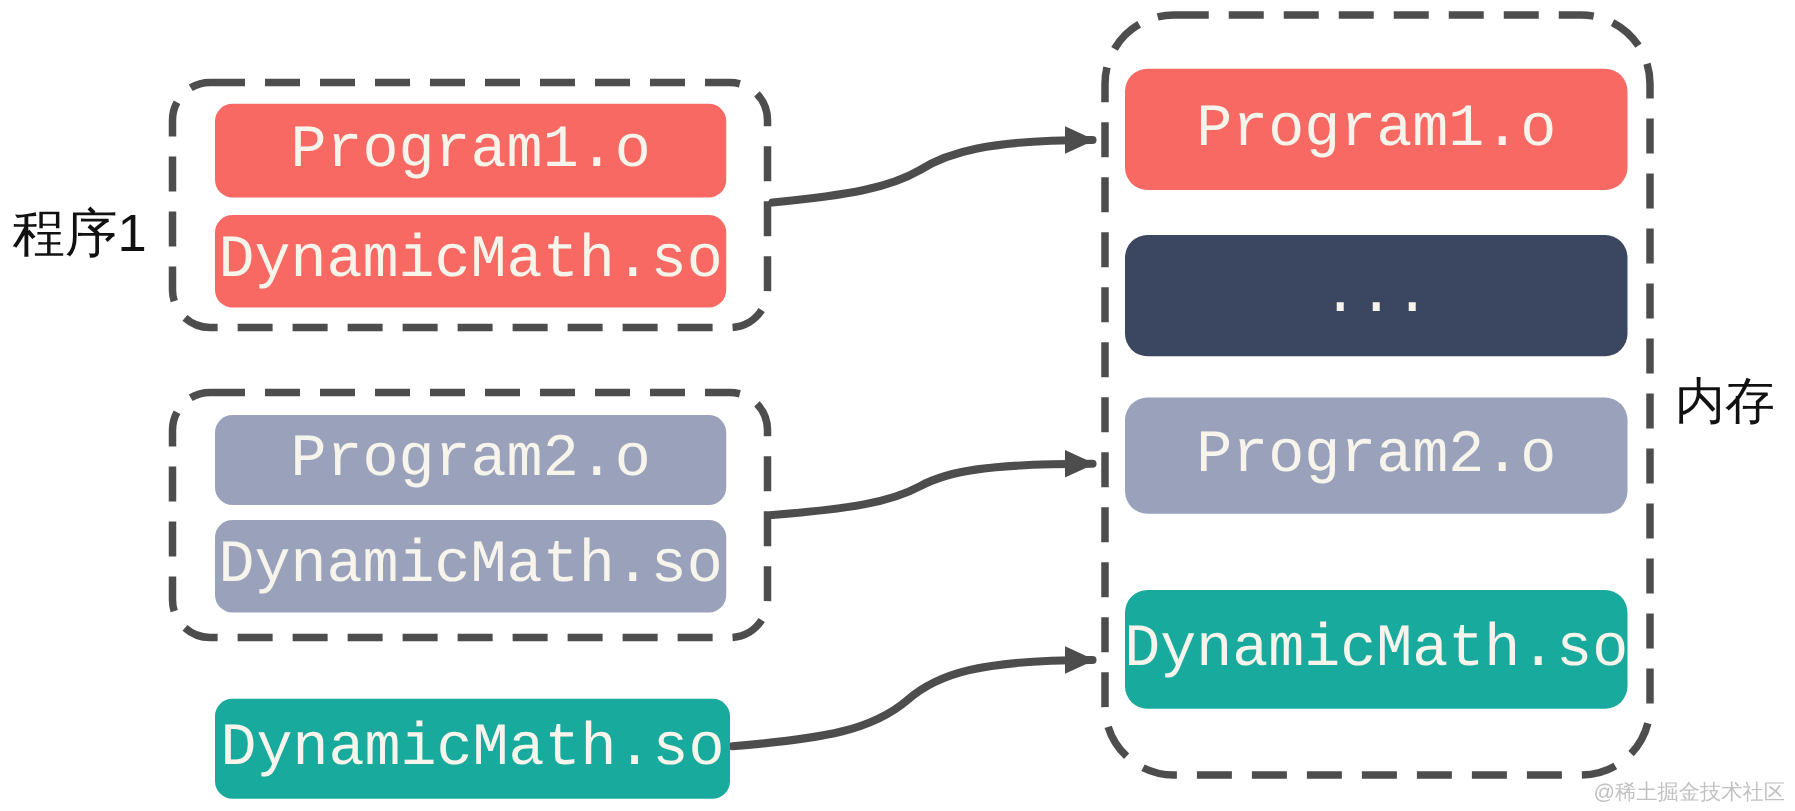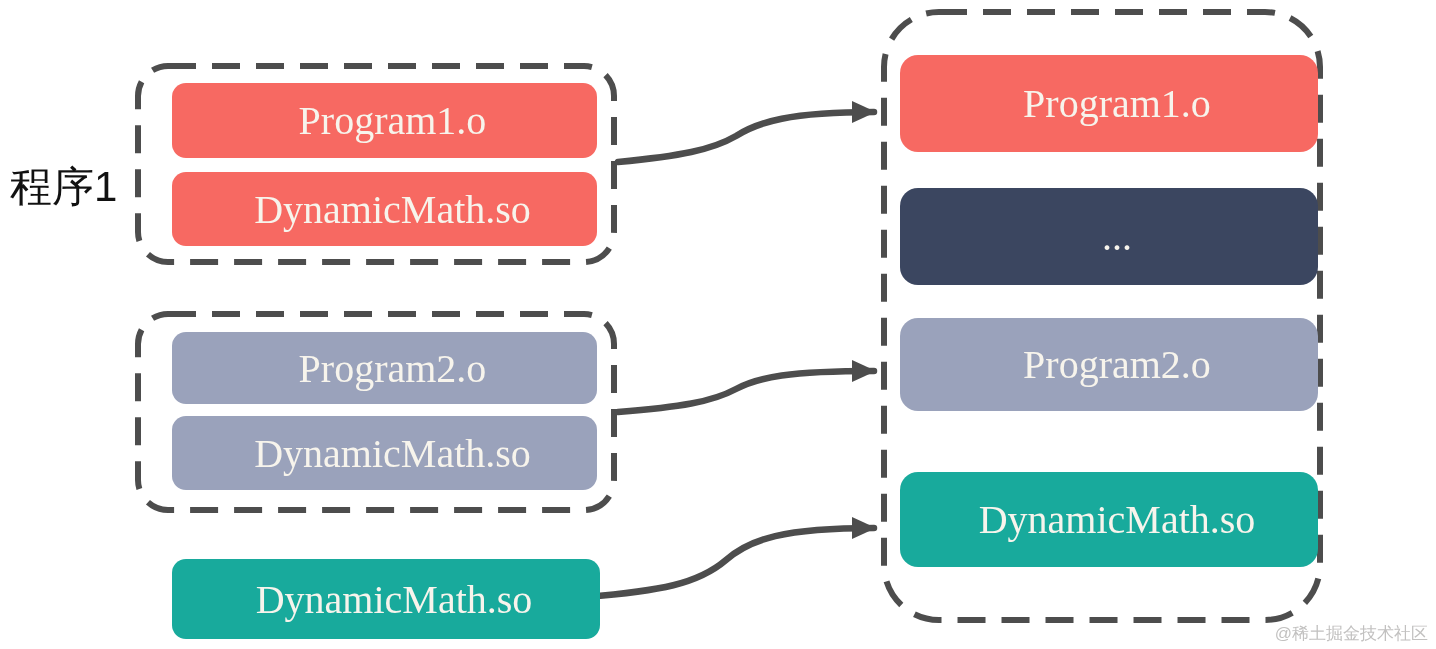--- a/index.html
+++ b/index.html
@@ -29,25 +29,24 @@
     stroke-width: 6.5;
     stroke-linecap: round;
   }
   .arrowhead { fill: #4d4d4d; }
   .box {
     position: absolute;
     display: flex;
     align-items: center;
     justify-content: center;
     border-radius: 14px;
-    font-family: Liberation Serif, serif;
-    font-size: 40px;
+    font-family: Liberation Mono, monospace;
+    font-size: 48px;
     color: #f7f4ec;
     white-space: nowrap;
-    padding-left: 16px;
   }
   .mem-box { border-radius: 18px; }
   .side-label {
     position: absolute;
     font-size: 42px;
     color: #111111;
     white-space: nowrap;
     margin-top: 21px;
   }
   .watermark {
@@ -88,16 +87,17 @@
   <div class="box" style="left: 172px; top: 332px; width: 409px; height: 72px; background-color: rgb(154, 162, 187);">Program2.o</div>
   <div class="box" style="left: 172px; top: 416px; width: 409px; height: 74px; background-color: rgb(154, 162, 187);">DynamicMath.so</div>
 
   <div class="box" style="left: 172px; top: 559px; width: 412px; height: 80px; background-color: rgb(24, 170, 156);">DynamicMath.so</div>
 
   <div class="box mem-box" style="left: 900px; top: 55px; width: 402px; height: 97px; background-color: rgb(247, 105, 98);">Program1.o</div>
   <div class="box mem-box" style="left: 900px; top: 188px; width: 402px; height: 97px; background-color: rgb(59, 70, 96);">...</div>
   <div class="box mem-box" style="left: 900px; top: 318px; width: 402px; height: 93px; background-color: rgb(154, 162, 187);">Program2.o</div>
   <div class="box mem-box" style="left: 900px; top: 472px; width: 402px; height: 95px; background-color: rgb(24, 170, 156);">DynamicMath.so</div>
 
+  <div class="side-label" style="left: 1340px; top: 272px; font-size: 40px; color: rgb(17, 17, 17);">内存</div>
 
   <div class="watermark" style="color: rgb(194, 193, 192);">@稀土掘金技术社区</div>
 
 </div>
 
 </body></html>

